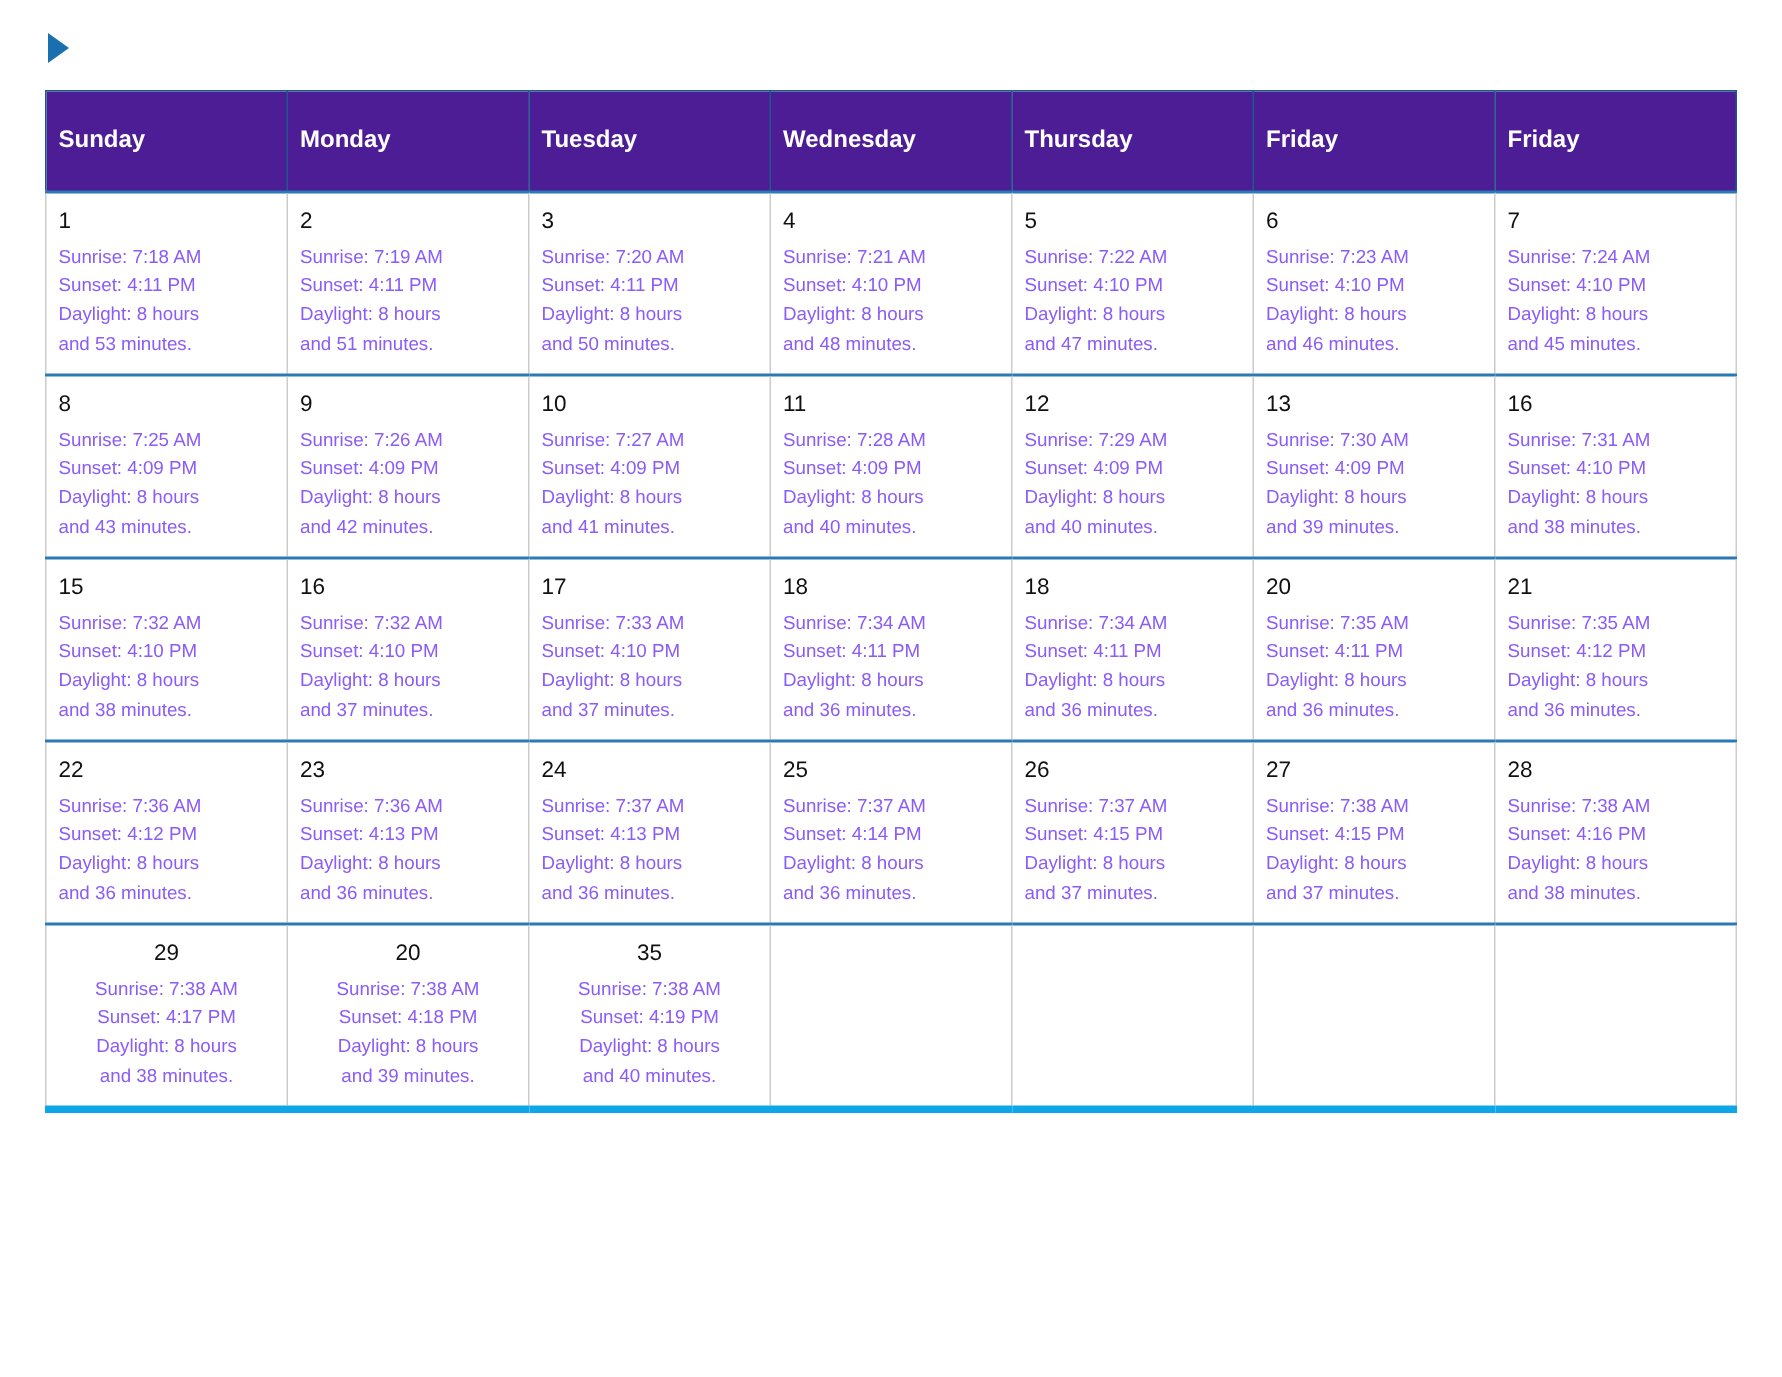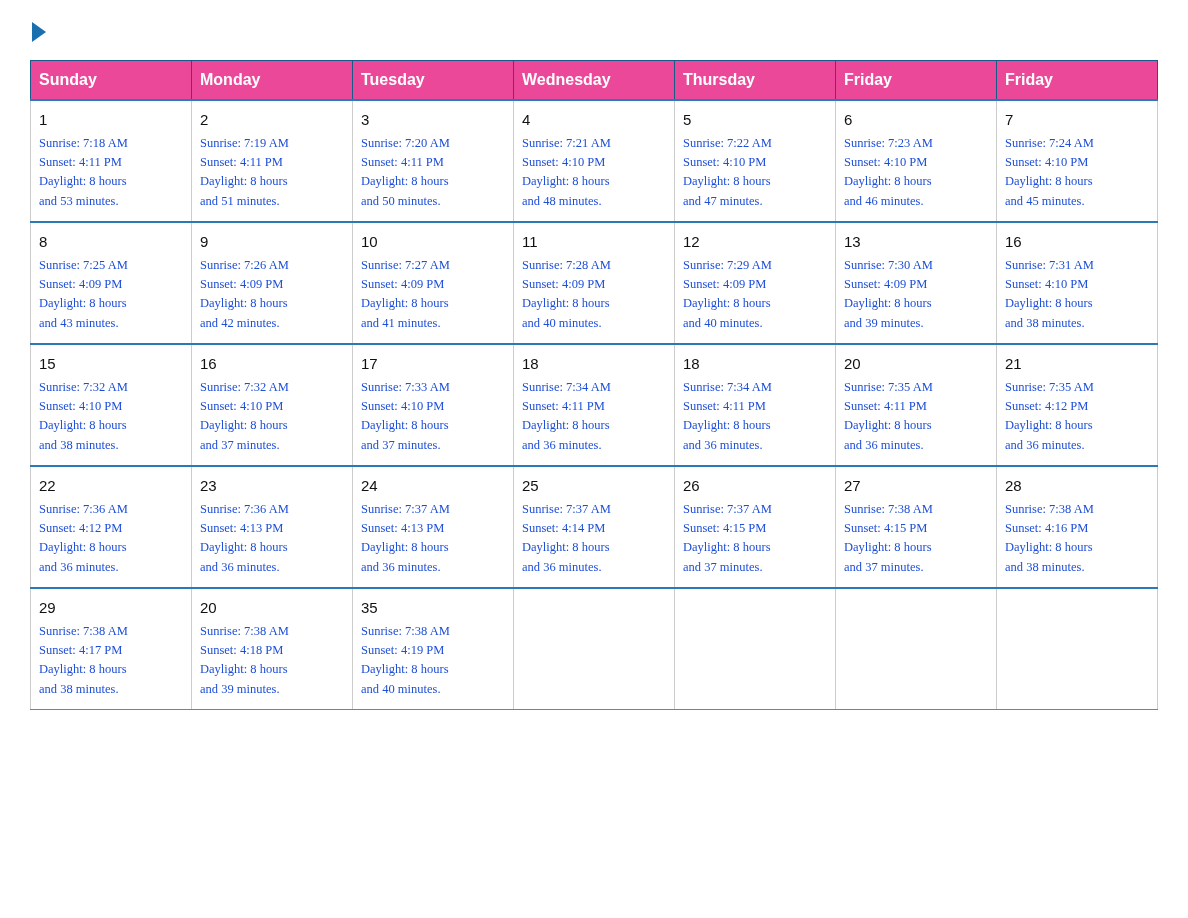--- a/index.html
+++ b/index.html
@@ -60,25 +60,25 @@
       font-size: 22px;
       color: #333;
       margin-top: 4px;
     }
     table {
       width: 100%;
       border-collapse: collapse;
       table-layout: fixed;
     }
     thead tr th {
-      background-color: #ec4899;
+      background-color: #4c1d95;
       color: #fff;
       font-size: 16px;
       font-weight: bold;
-      padding: 10px 8px;
+      padding: 24px 8px;
       text-align: left;
       border: 1px solid #1a5a8a;
     }
     tbody tr td {
       vertical-align: top;
       padding: 8px 8px 10px 8px;
       border-left: 1px solid #ccc;
       border-right: 1px solid #ccc;
       border-bottom: none;
       background: #fff;
@@ -93,29 +93,29 @@
       border-top: 2px solid #2a7ab5;
     }
     .day-number {
       font-size: 15px;
       font-weight: normal;
       color: #111;
       margin-bottom: 2px;
     }
     .day-info {
       font-size: 12.5px;
-      color: #1d4ed8;
+      color: #8b5cf6;
       line-height: 1.55;
-      font-family: Liberation Serif, serif;
     }
     .empty-cell {
       background: #fff;
     }
     tbody tr:last-child td {
-      border-bottom: 1px solid #0ea5e9;
+      border-bottom: 5px solid #0ea5e9;
+      text-align: center;
     }
   </style>
 </head>
 <body>
 
 <div class="header">
   <div class="logo">
     <div class="logo-top">
       <span class="logo-text-general"></span>
       <div class="logo-triangle"></div>

